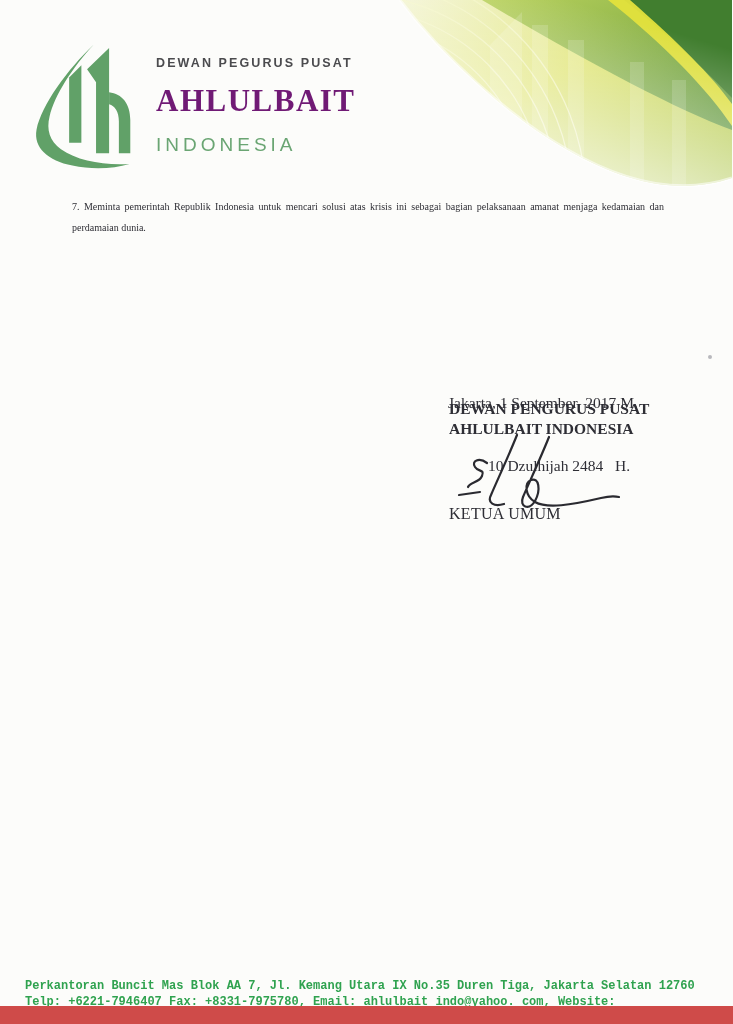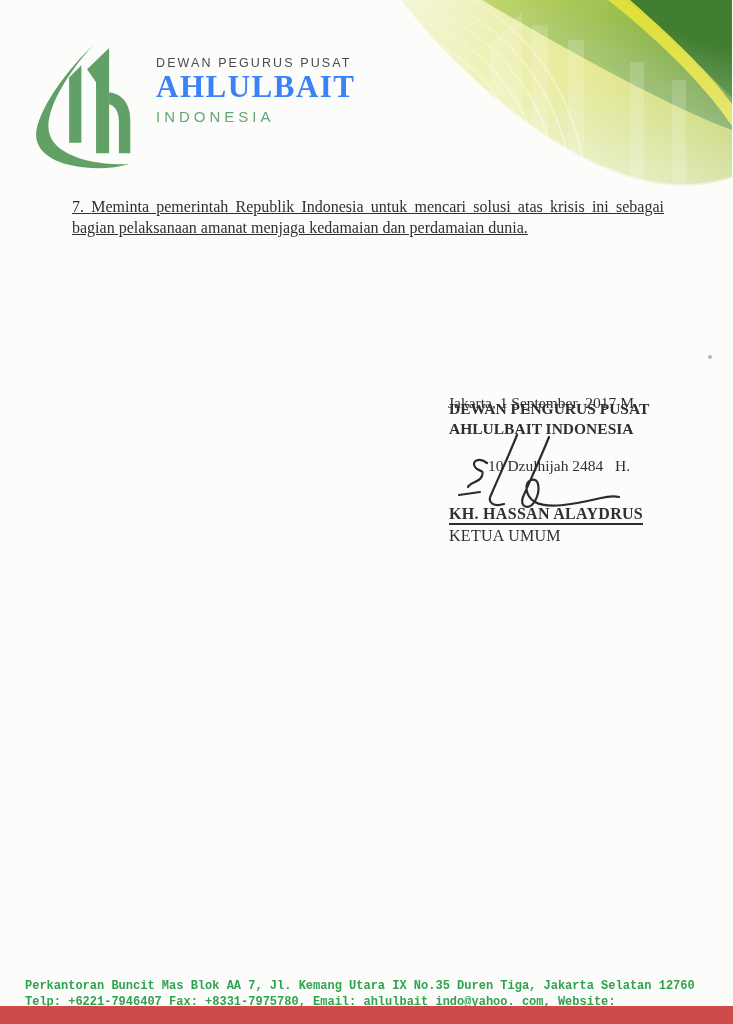--- a/index.html
+++ b/index.html
@@ -7,39 +7,38 @@
     position:relative; width:733px; height:1024px; margin:0 auto;
     background:#fcfcfa; overflow:hidden;
     font-family:"Liberation Serif", serif; color:#2e2e35;
   }
 
   
   .swoosh { position:absolute; top:0; right:0; width:362px; height:200px; }
   .logo { position:absolute; left:30px; top:36px; width:106px; height:140px; }
   .header-text { position:absolute; left:156px; top:56px; }
   .org-line {
-    font-family:"Liberation Sans", sans-serif; font-weight:normal;
+    font-family:"Liberation Sans", sans-serif; font-weight:bold;
     font-size:12.5px; letter-spacing:2.1px; color:#4b4b4e; white-space:nowrap;
   }
   .brand {
     font-family:"Liberation Serif", serif; font-weight:bold;
-    font-size:31px; letter-spacing:1.5px; color:#3b82f6; line-height:1.05;
-    margin-top:1px; white-space:nowrap;
+    font-size:31px; letter-spacing:1.5px; color:#701a75; line-height:1.05;
+    margin-top:15px; white-space:nowrap;
   }
   .country {
     font-family:"Liberation Sans", sans-serif; font-weight:normal;
-    font-size:15px; letter-spacing:4px; color:#6aa573; margin-top:4px; white-space:nowrap;
+    font-size:19px; letter-spacing:4px; color:#6aa573; margin-top:16px; white-space:nowrap;
   }
 
   
   .letter-body { position:absolute; left:72px; top:196px; width:592px; }
   .letter-body p {
-    margin:0 0 12px 0; font-size:16px; line-height:21.3px;
+    margin:0 0 12px 0; font-size:10px; line-height:21.3px;
     text-align:justify;
-    text-decoration:underline;
   }
   .closing { margin-top:14px; }
 
   .dateline {
     position:absolute; left:448px; top:350px; font-size:15.5px; line-height:21px;
     white-space:pre-wrap;
   }
   .dateline .l2 { margin-left:40px; }
 
   .sig-block { position:absolute; left:449px; top:399px; }
@@ -150,21 +149,20 @@
     <div class="sig-org">AHLULBAIT INDONESIA</div>
     <svg class="sig-scrawl" viewBox="0 0 175 82" aria-hidden="true">
       <g fill="none" stroke="#2a2a30" stroke-width="2.2" stroke-linecap="round">
         <path d="M34,30 C26,24 18,28 22,34 C25,39 32,36 29,43 C26,50 17,49 15,54"></path>
         <path d="M6,62 L27,59"></path>
         <path d="M64,2 C56,22 44,48 38,62 C34,70 41,74 51,71"></path>
         <path d="M96,4 C88,24 76,50 70,64 C66,74 76,78 82,68 C88,57 86,44 78,47 C71,50 72,63 82,69 C94,76 118,72 148,65 C156,63 162,63 166,64"></path>
       </g>
     </svg>
     <div class="sig-name-wrap">
-      <span class="sig-name">KH. HASSAN ALAYDRUS</span>
       <div class="sig-title">KETUA UMUM</div>
     </div>
   </div>
 
   <div class="scan-speck"></div>
 
   <div class="footer-text">
     <div>Perkantoran Buncit Mas Blok AA 7, Jl. Kemang Utara IX No.35 Duren Tiga, Jakarta Selatan 12760</div>
     <div>Telp: +6221-7946407 Fax: +8331-7975780, Email: ahlulbait_indo@yahoo. com, Website: www.ahlulbaitindonesia.or.id</div>
   </div>

